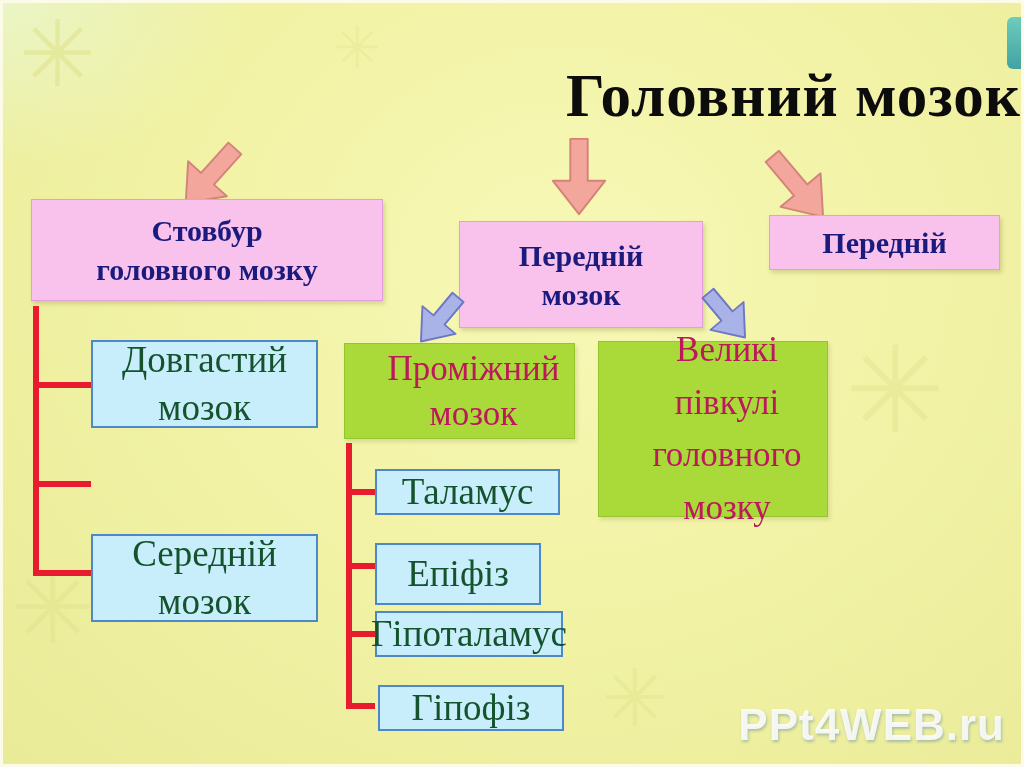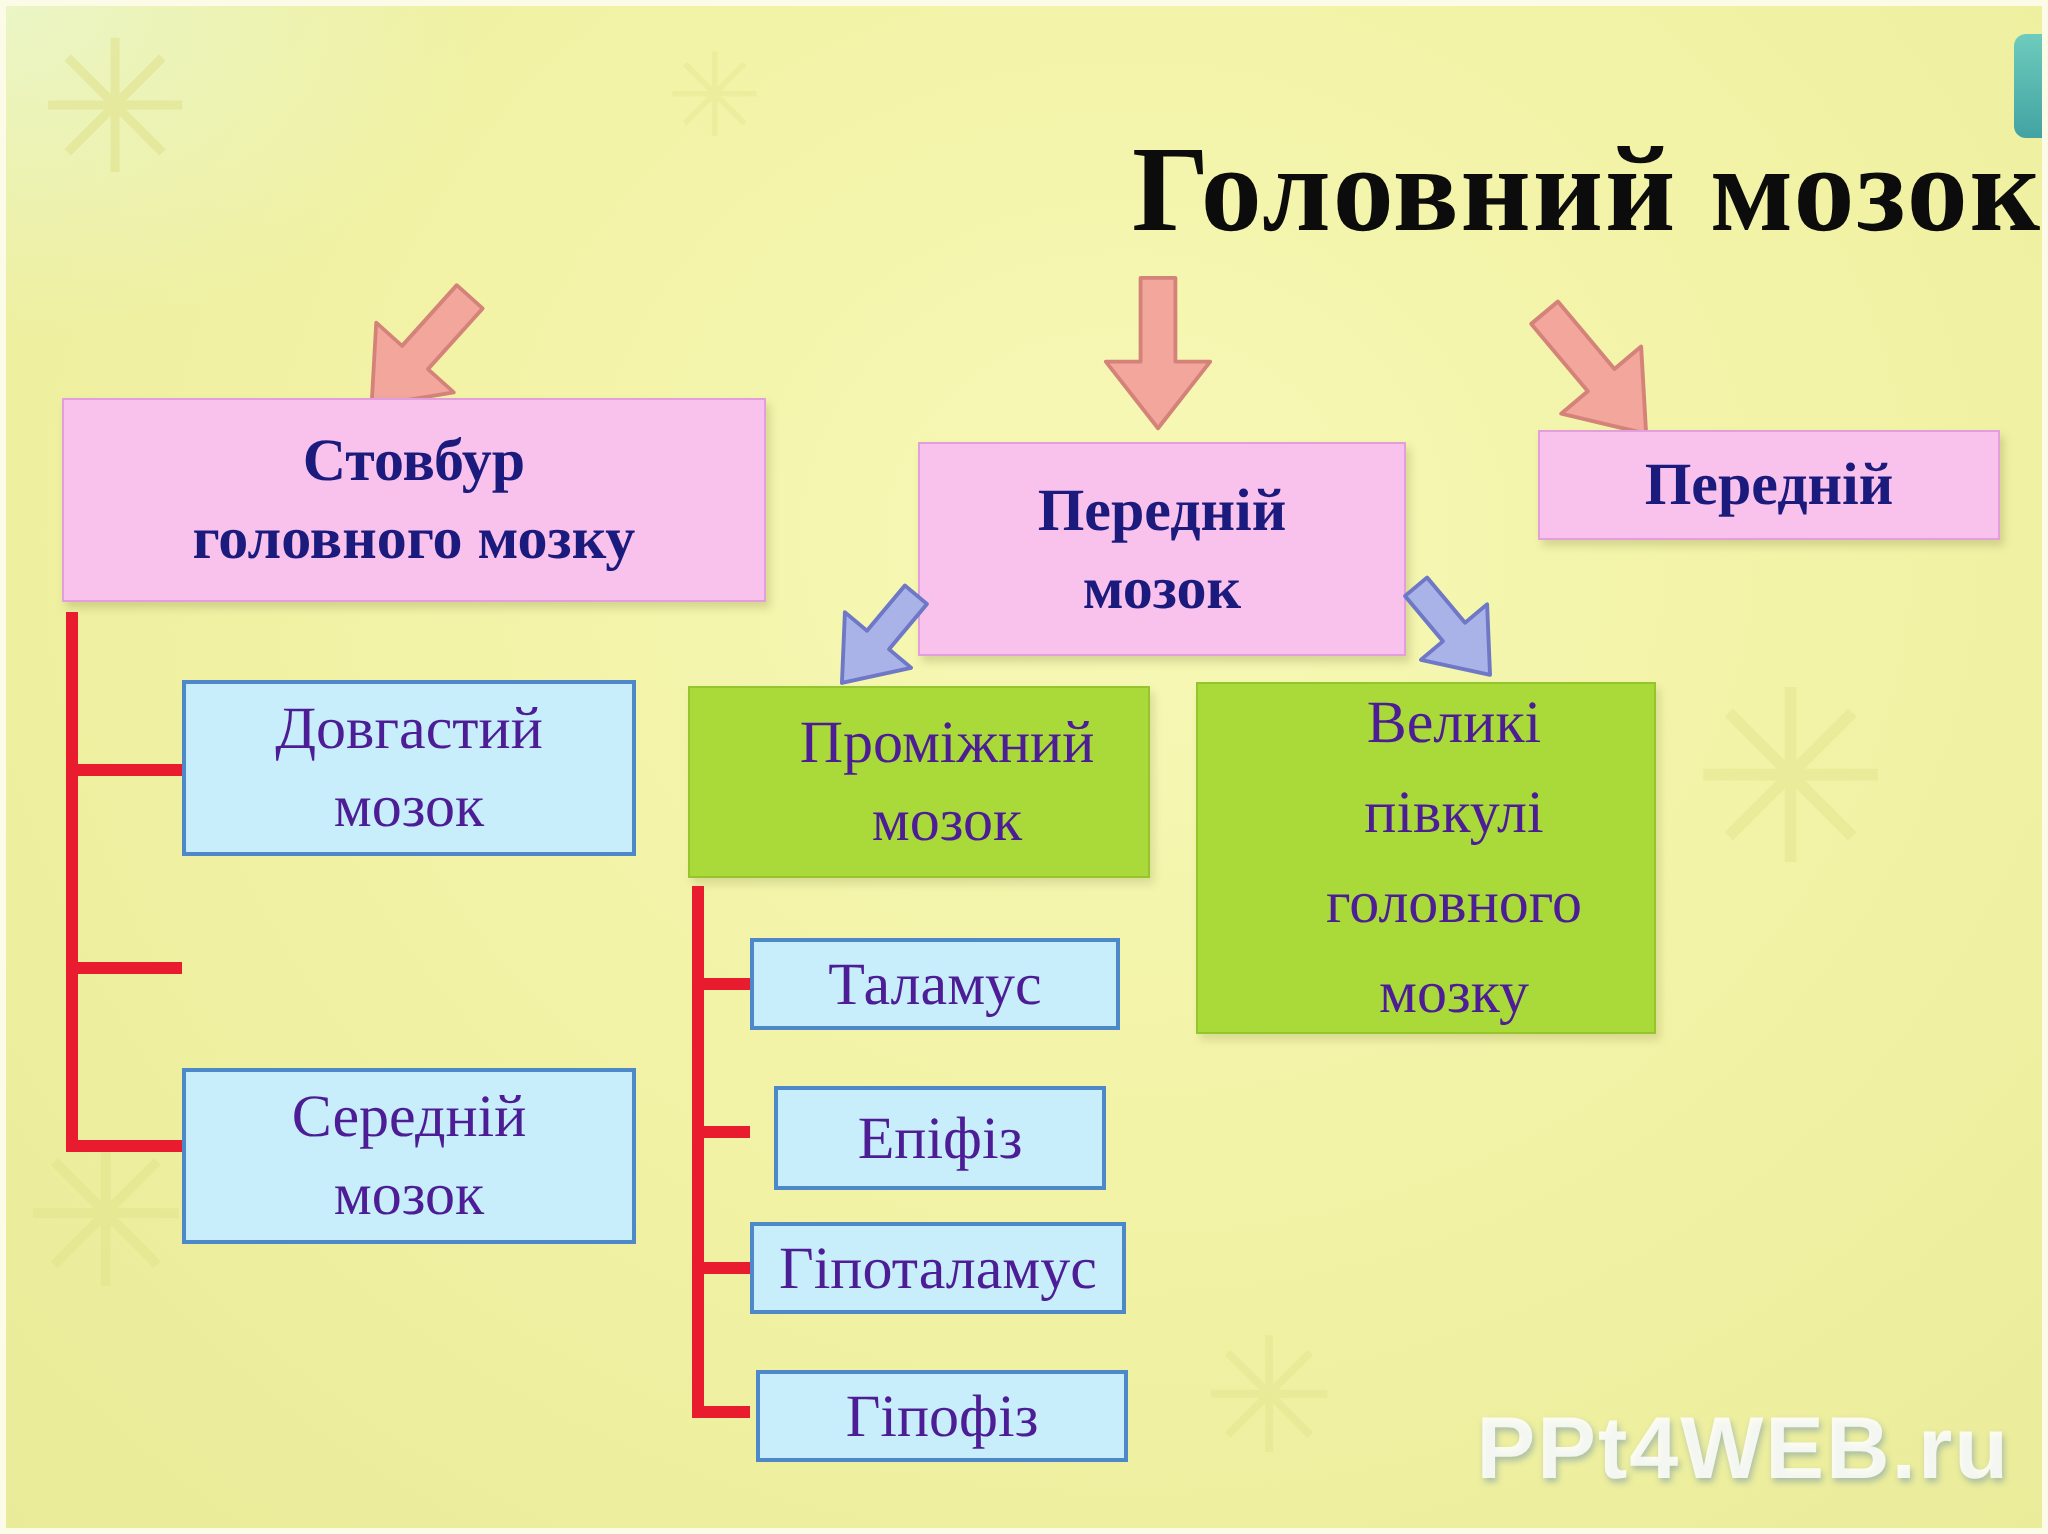--- a/index.html
+++ b/index.html
@@ -22,34 +22,34 @@
 
   .title{position:absolute;top:58px;left:0;width:100%;margin:0;text-align:right;
     font-size:61px;font-weight:bold;color:#0c0c0c;letter-spacing:1px;}
 
   .box{position:absolute;display:flex;align-items:center;justify-content:center;
     text-align:center;white-space:pre-line;line-height:1.3;box-sizing:border-box;}
   .pink{background:var(--pink_box,#f9c2ec);border:1px solid #e39edd;
     color:var(--pink_text,#1b1b7e);font-weight:bold;font-size:30px;
     box-shadow:2px 3px 4px rgba(120,120,60,0.25);}
   .blue{background:var(--blue_box,#c9eefb);border:2px solid var(--blue_box_border,#4d88c8);
-    font-size:30px;color:#4c1d95;}
+    font-size:37px;color:#14532d;}
   .green{background:var(--green_box,#a9da39);border:1px solid var(--green_box_border,#94c52c);
-    font-size:30px;color:#4c1d95;box-shadow:2px 3px 4px rgba(120,120,60,0.2);padding-left:28px;}
+    font-size:35px;color:#be185d;box-shadow:2px 3px 4px rgba(120,120,60,0.2);padding-left:28px;}
 
   .b-stovbur{left:28px;top:196px;width:352px;height:102px;}
   .b-peredniy{left:456px;top:218px;width:244px;height:107px;}
   .b-mozochok{left:766px;top:212px;width:231px;height:55px;}
   .b-dovhastyi{left:88px;top:337px;width:227px;height:88px;}
   .b-mist{left:88px;top:458px;width:227px;height:47px;}
   .b-seredniy{left:88px;top:531px;width:227px;height:88px;}
   .b-promizhnyi{left:341px;top:340px;width:231px;height:96px;}
   .b-pivkuli{left:595px;top:338px;width:230px;height:176px;line-height:1.5;}
   .b-talamus{left:372px;top:466px;width:185px;height:46px;}
-  .b-epifiz{left:384px;top:540px;width:166px;height:52px;}
+  .b-epifiz{left:372px;top:540px;width:166px;height:62px;}
   .b-hipotalamus{left:372px;top:608px;width:188px;height:46px;}
   .b-hipofiz{left:375px;top:682px;width:186px;height:46px;}
 
   .rline{position:absolute;background:var(--red_line,#e81c2e);}
   .v-left{left:30px;top:303px;width:6px;height:270px;}
   .h-l1{left:30px;top:379px;width:58px;height:6px;}
   .h-l2{left:30px;top:478px;width:58px;height:6px;}
   .h-l3{left:30px;top:567px;width:58px;height:6px;}
   .v-mid{left:343px;top:440px;width:6px;height:266px;}
   .h-m1{left:343px;top:486px;width:29px;height:6px;}

